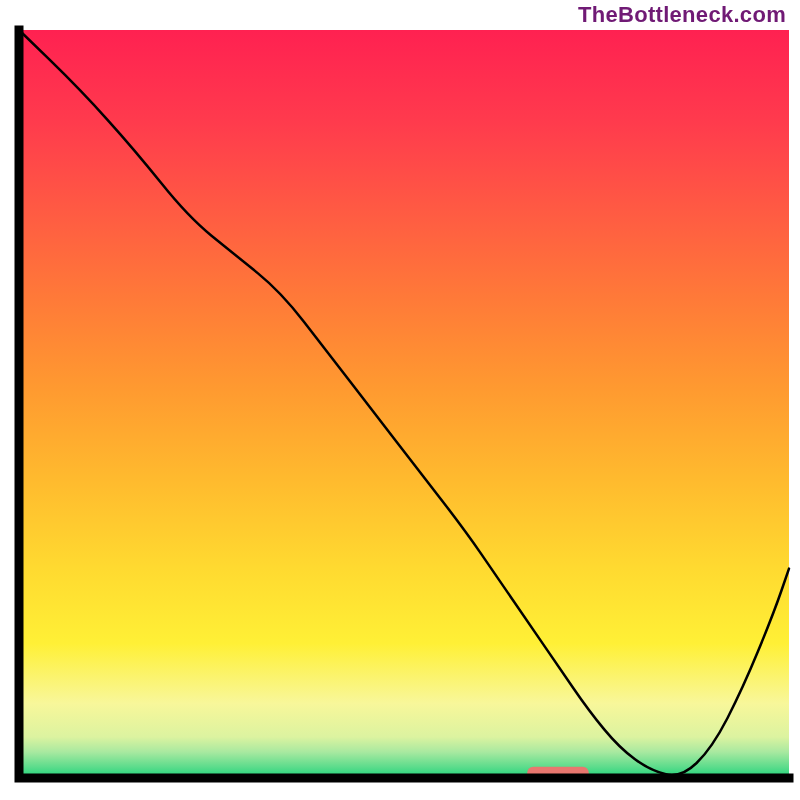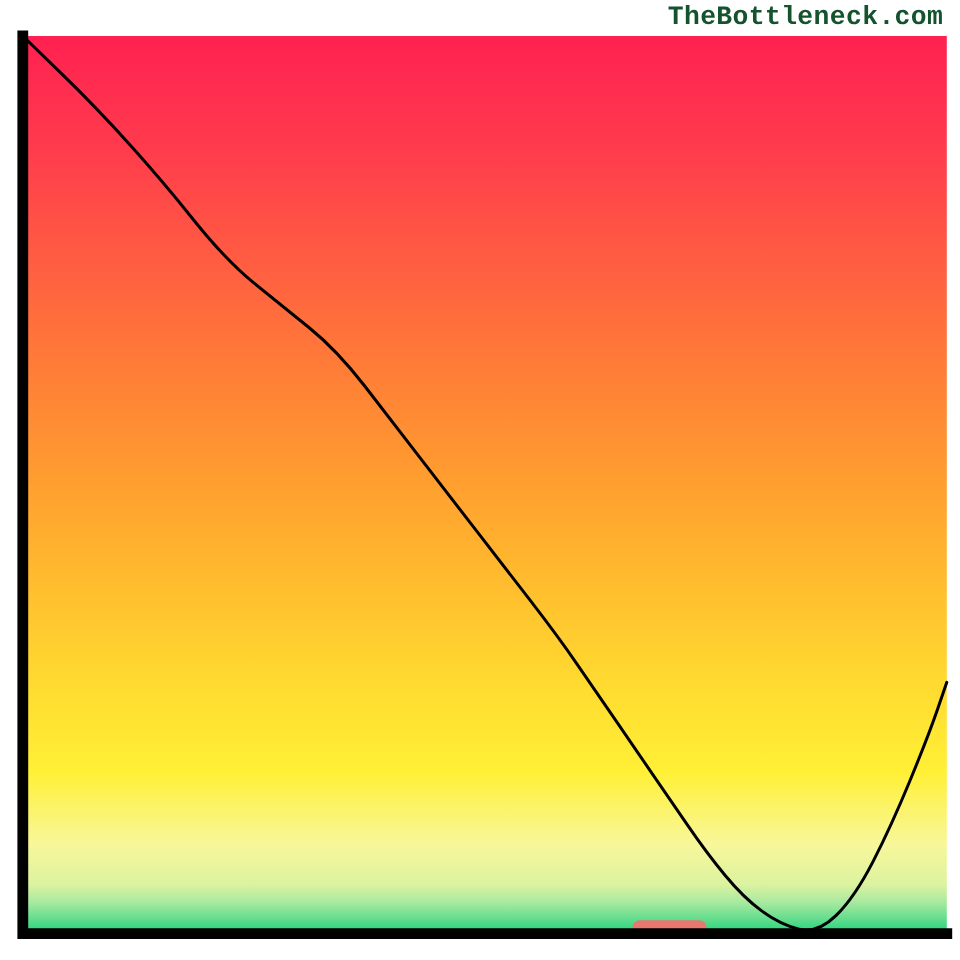--- a/index.html
+++ b/index.html
@@ -12,24 +12,24 @@
   }
   .outer {
     position: relative;
     width: 800px;
     height: 800px;
   }
   .watermark {
     position: absolute;
     top: 2px;
     right: 14px;
-    font-family: Liberation Mono, monospace;
+    font-family: Liberation Sans, sans-serif;
     font-size: 22px;
     font-weight: 600;
-    color: #14532d;
+    color: #701a75;
     letter-spacing: 0.3px;
   }
   svg {
     display: block;
   }
 </style>
 </head>
 <body>
 <div class="outer">
 

